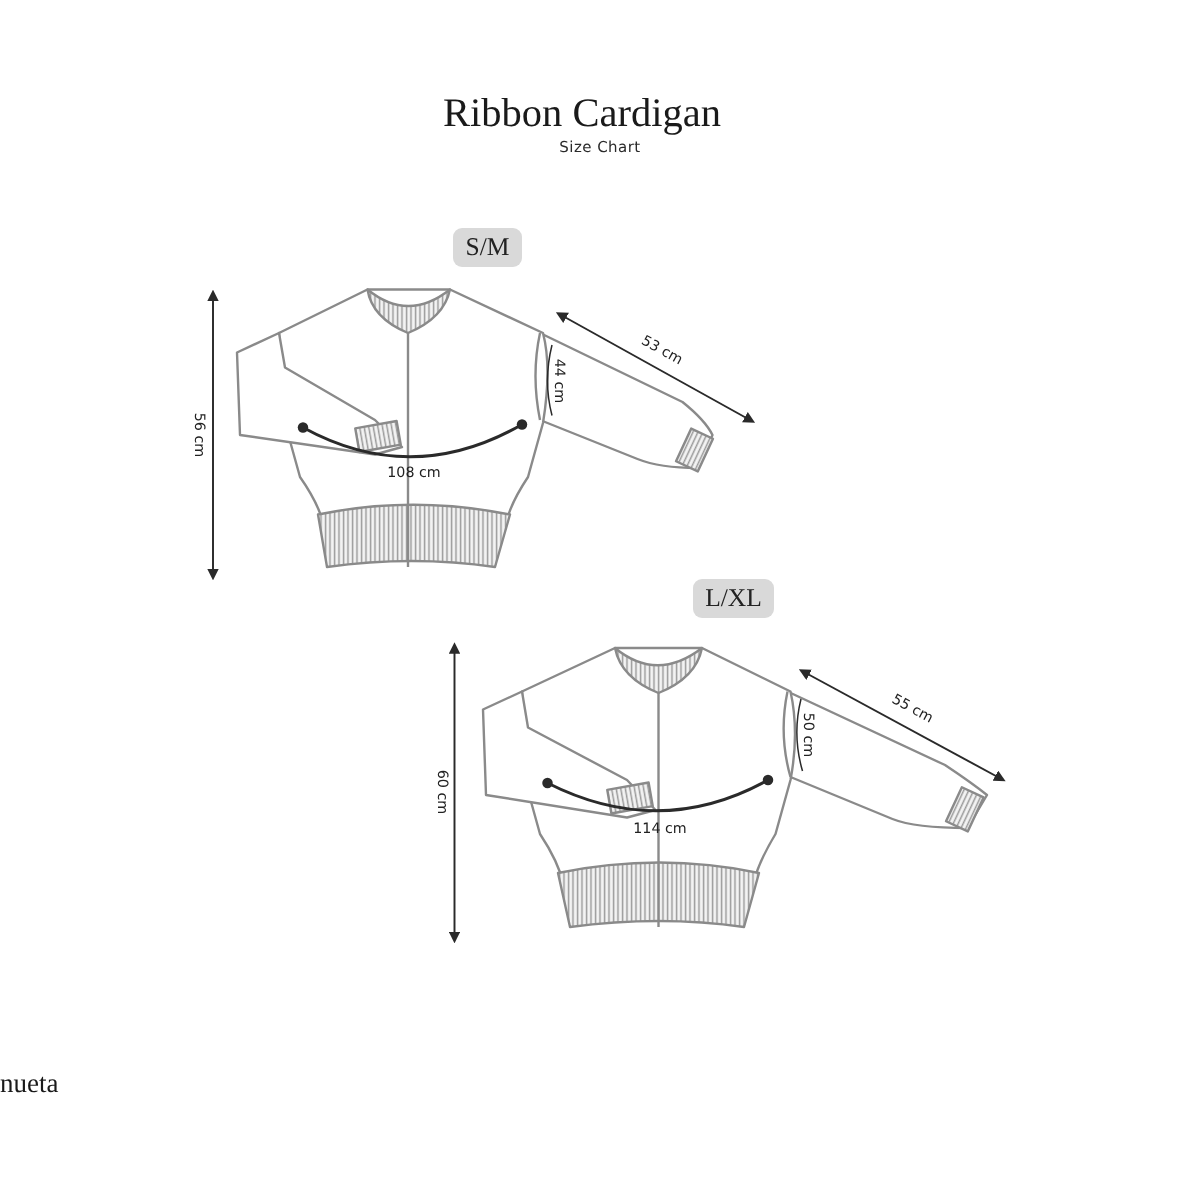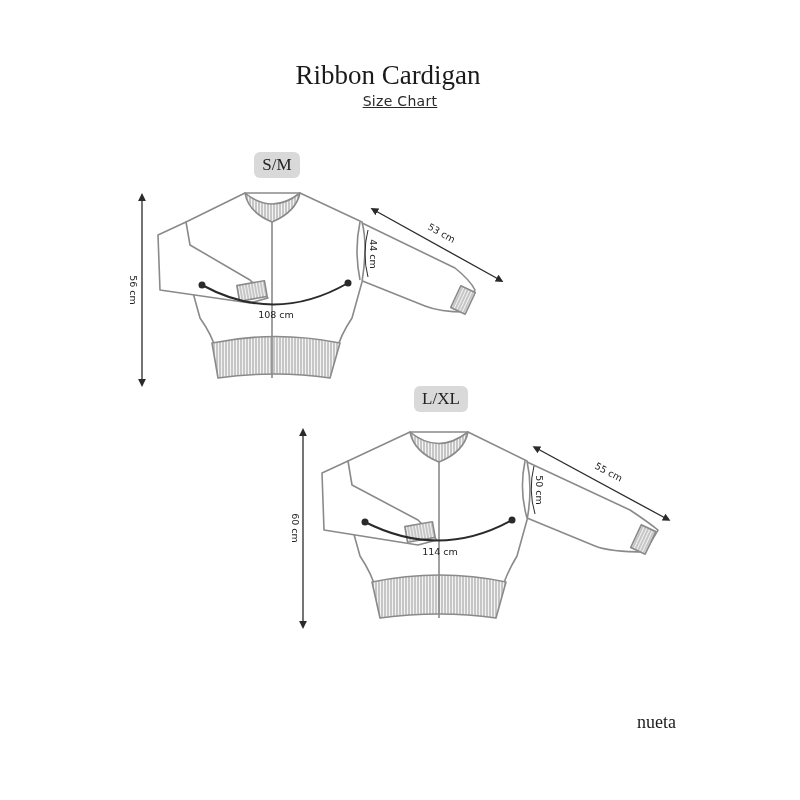--- a/index.html
+++ b/index.html
@@ -1,20 +1,20 @@
 <!DOCTYPE html>
 <html><head>
 <meta charset="utf-8">
 <style>
   html,body{margin:0;padding:0;background:#ffffff;}
   body{width:800px;height:800px;position:relative;overflow:hidden;font-family:"DejaVu Sans",sans-serif;color:#222;}
   .title{position:absolute;left:0;width:776px;top:60px;text-align:center;font-family:"Liberation Serif",serif;font-size:27px;color:#1a1a1a;}
-  .subtitle{position:absolute;left:0;width:800px;top:93px;text-align:center;font-family:"DejaVu Sans",sans-serif;font-size:14px;color:#2a2a2a;letter-spacing:0.3px;text-decoration:underline;}
-  .badge{position:absolute;background:#d9d9d9;border-radius:6px;font-family:"Liberation Serif",serif;font-size:17px;color:#222;text-align:center;line-height:26px;height:26px;}
-  .brand{position:absolute;left:0;width:676px;top:712px;text-align:right;font-family:"Liberation Serif",serif;font-size:18px;color:#1a1a1a;}
+  .subtitle{position:absolute;left:0;width:800px;top:93px;text-align:center;font-family:"DejaVu Sans",sans-serif;font-size:10px;color:#2a2a2a;letter-spacing:0.3px;}
+  .badge{position:absolute;background:#d9d9d9;border-radius:6px;font-family:"Liberation Serif",serif;font-size:17px;color:#222;text-align:center;line-height:26px;height:26px;margin-left:48px;}
+  .brand{position:absolute;left:0;width:676px;top:712px;text-align:left;font-family:"Liberation Serif",serif;font-size:18px;color:#1a1a1a;}
   svg{position:absolute;left:0;top:0;}
   .lbl{font-family:"DejaVu Sans",sans-serif;font-size:9.5px;fill:#222;}
 </style>
 </head>
 <body>
 
 <div class="title">Ribbon Cardigan</div>
 <div class="subtitle">Size Chart</div>
 
 <div class="badge" style="left:254px;top:152px;width:46px;">S/M</div>

